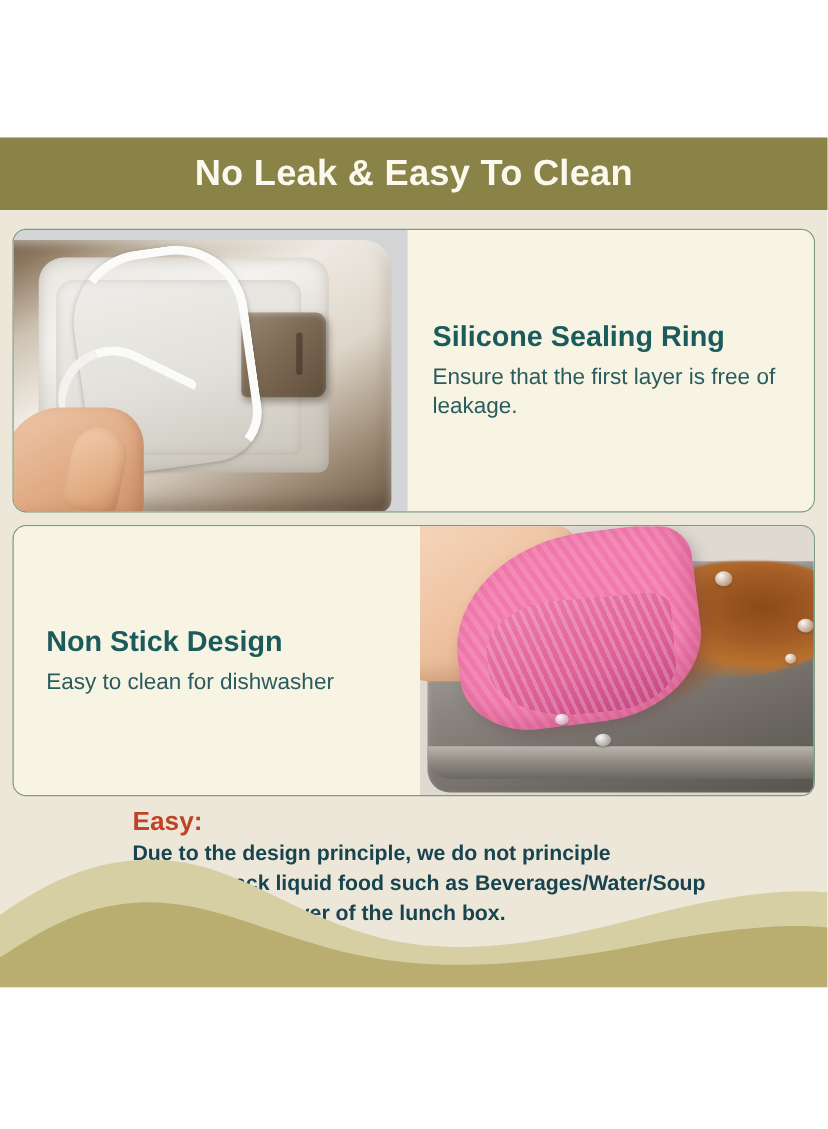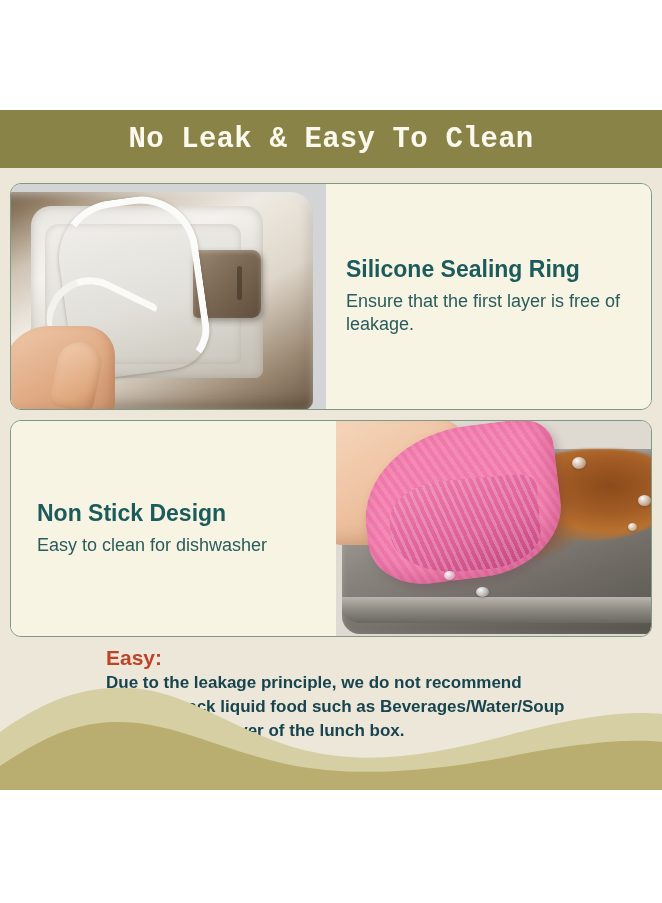--- a/index.html
+++ b/index.html
@@ -351,21 +351,21 @@
     height: 120px;
     pointer-events: none;
   }
   .waves svg { display: block; width: 662px; height: 120px; }
 </style>
 </head>
 <body>
 
 <div id="infographic">
 
-  <div class="header-band" style="background: rgb(138, 131, 72); font-family: Liberation Mono, monospace;">
+  <div class="header-band" style="background: rgb(138, 131, 72);">
     <div class="title" style="color: rgb(251, 248, 238);">No Leak &amp; Easy To Clean</div>
   </div>
 
   <div class="body-canvas" style="background: rgb(236, 231, 216);">
 
     <div class="card" id="card-nonstick" style="background: rgb(247, 244, 227); border-color: rgb(125, 154, 133);">
       <div class="card-inner reverse">
         <div class="card-photo photo-wipe">
           <div class="wipe-steel"></div>
           <div class="wipe-steel-edge"></div>
@@ -401,21 +401,21 @@
         </div>
         <div class="card-text">
           <h2 class="feature-title" style="color: rgb(28, 91, 92);">Silicone Sealing Ring</h2>
           <p class="feature-desc">Ensure that the first layer is free of leakage.</p>
         </div>
       </div>
     </div>
 
     <div class="tips">
       <p class="tips-label" style="color: rgb(191, 67, 39);">Easy:</p>
-      <p class="tips-body" style="color: rgb(23, 68, 79);">Due to the leakage principle, we do not recommend</p>
+      <p class="tips-body" style="color: rgb(23, 68, 79);">Due to the design principle, we do not principle</p>
       <p class="tips-body" style="color: rgb(23, 68, 79);">that you pack liquid food such as Beverages/Water/Soup</p>
       <p class="tips-body" style="color: rgb(23, 68, 79);">on the bottom layer of the lunch box.</p>
     </div>
 
     <div class="waves">
       <svg viewBox="0 0 662 120" preserveAspectRatio="none">
         <path id="wave-back" d="M0,62 C40,34 78,16 128,18 C186,20 228,58 296,78 C366,98 438,84 520,62 C574,48 626,40 662,44 L662,120 L0,120 Z" fill="#d6cfa4"></path>
         <path id="wave-front" d="M0,96 C34,74 66,54 112,52 C170,50 214,78 286,94 C352,108 430,102 512,86 C572,74 628,68 662,72 L662,120 L0,120 Z" fill="#b9ad70"></path>
       </svg>
     </div>

